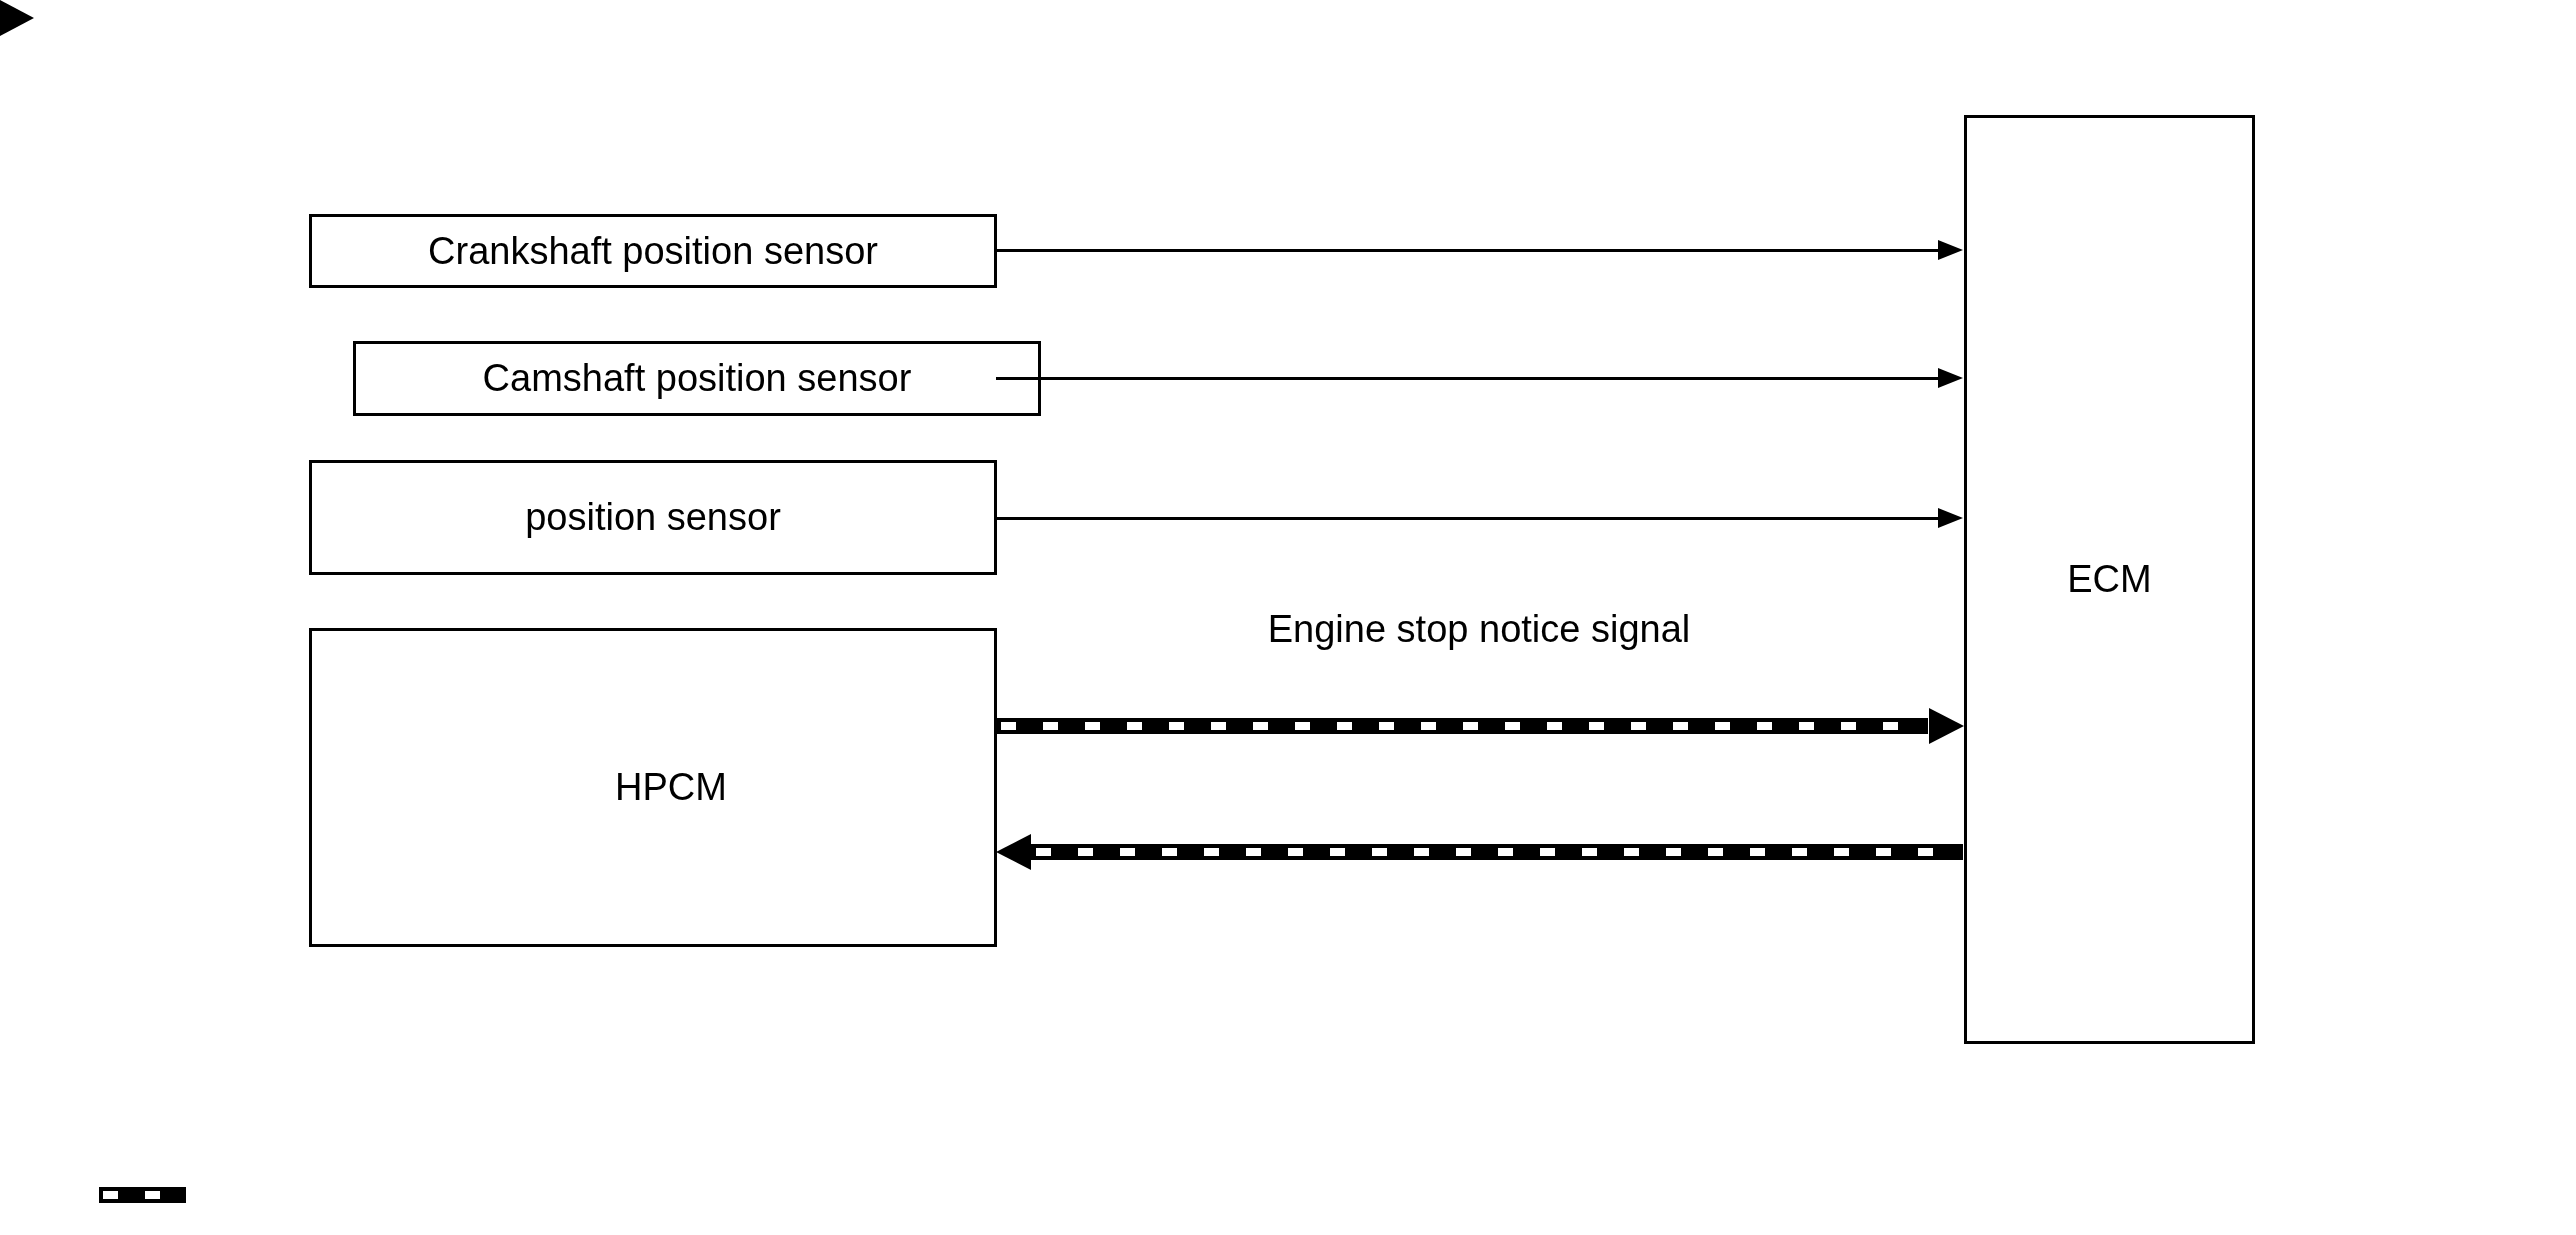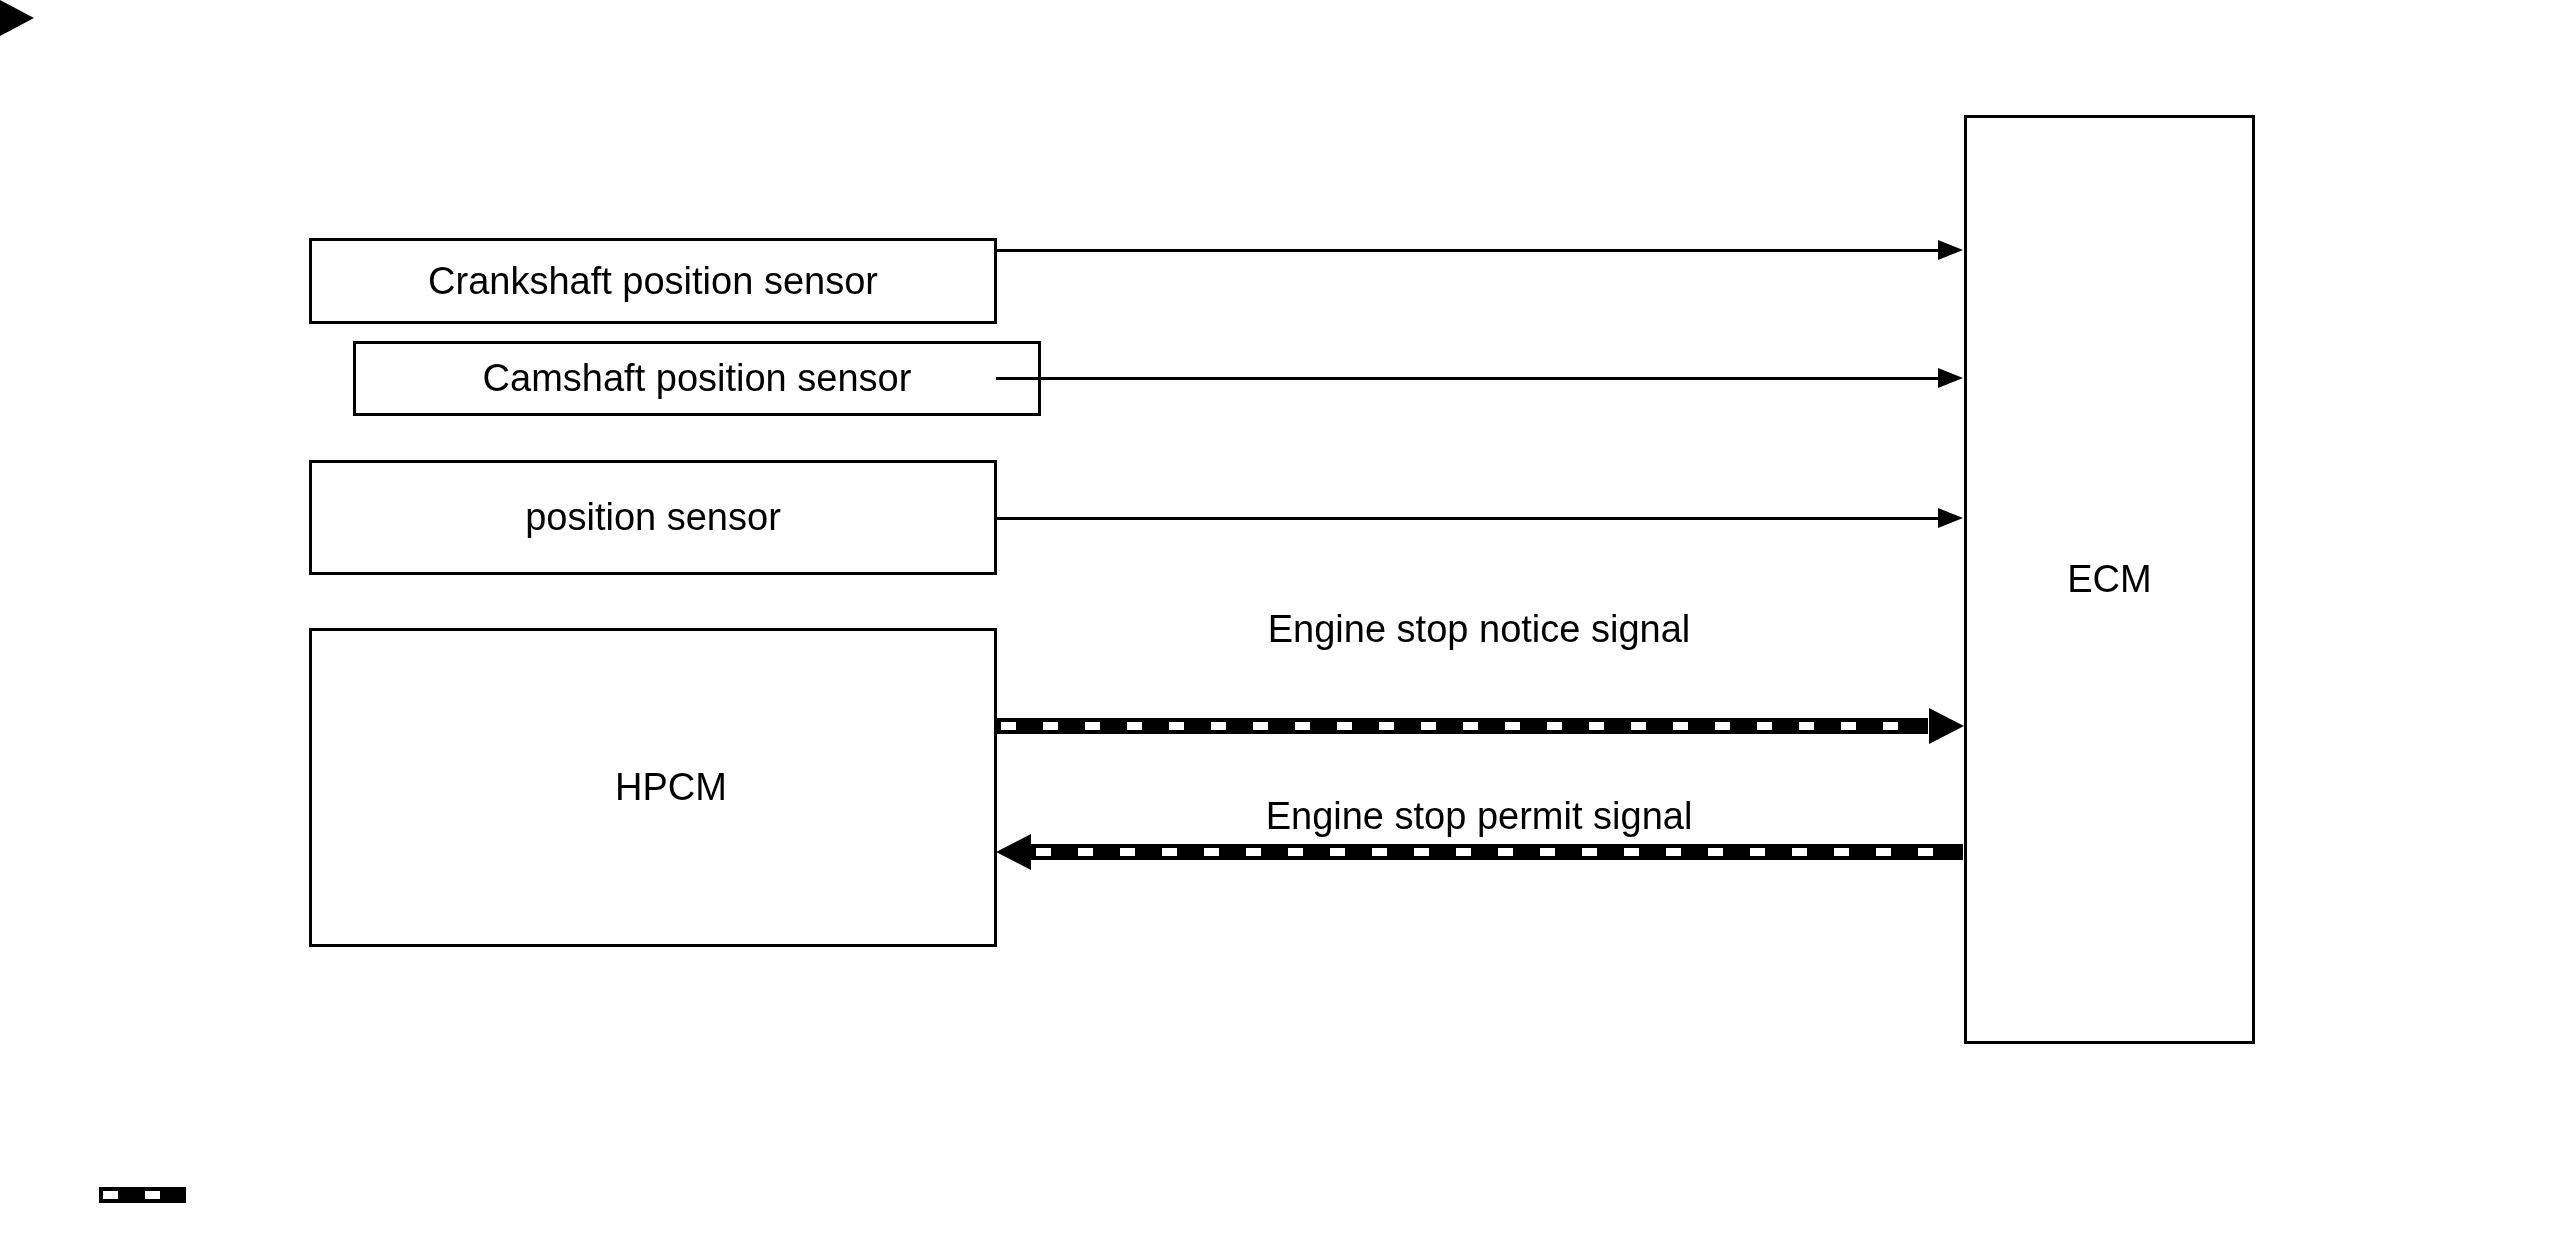--- a/index.html
+++ b/index.html
@@ -23,21 +23,21 @@
     border: 3.2px solid #000000;
     background: #ffffff;
     display: flex;
     flex-direction: column;
     align-items: center;
     justify-content: center;
     text-align: center;
     font-size: 38px;
     line-height: 47px;
   }
-  .box-crankshaft { left: 309px;  top: 214px; width: 688px; height: 86px; margin-top: 24px; }
+  .box-crankshaft { left: 309px;  top: 214px; width: 688px; height: 74px; }
   .box-camshaft   { left: 309px;  top: 341px; width: 688px; height: 75px; margin-left: 44px; }
   .box-exhaust    { left: 309px;  top: 460px; width: 688px; height: 115px; }
   .box-hpcm       { left: 309px;  top: 628px; width: 688px; height: 319px; padding-left: 36px; }
   .box-ecm        { left: 1964px; top: 115px; width: 291px;  height: 929px; }
 
   
   .wire {
     position: absolute;
     height: 2.6px;
     background: #000000;
@@ -154,21 +154,18 @@
   <div class="can-bar can-right-bar"></div>
   <div class="can-head-right can-right-head"></div>
 
   <div class="can-head-left can-left-head"></div>
   <div class="can-bar can-left-bar"></div>
 
   <div class="signal-label label-notice-command">
     <div>Engine stop notice signal</div>
   </div>
 
-  <div class="signal-label label-permit">
-    <div>Engine stop permit signal</div>
-  </div>
 
   <div class="can-bar legend-bar"></div>
   <div class="legend-head"></div>
 
 </div>
 
 
 </body></html>

